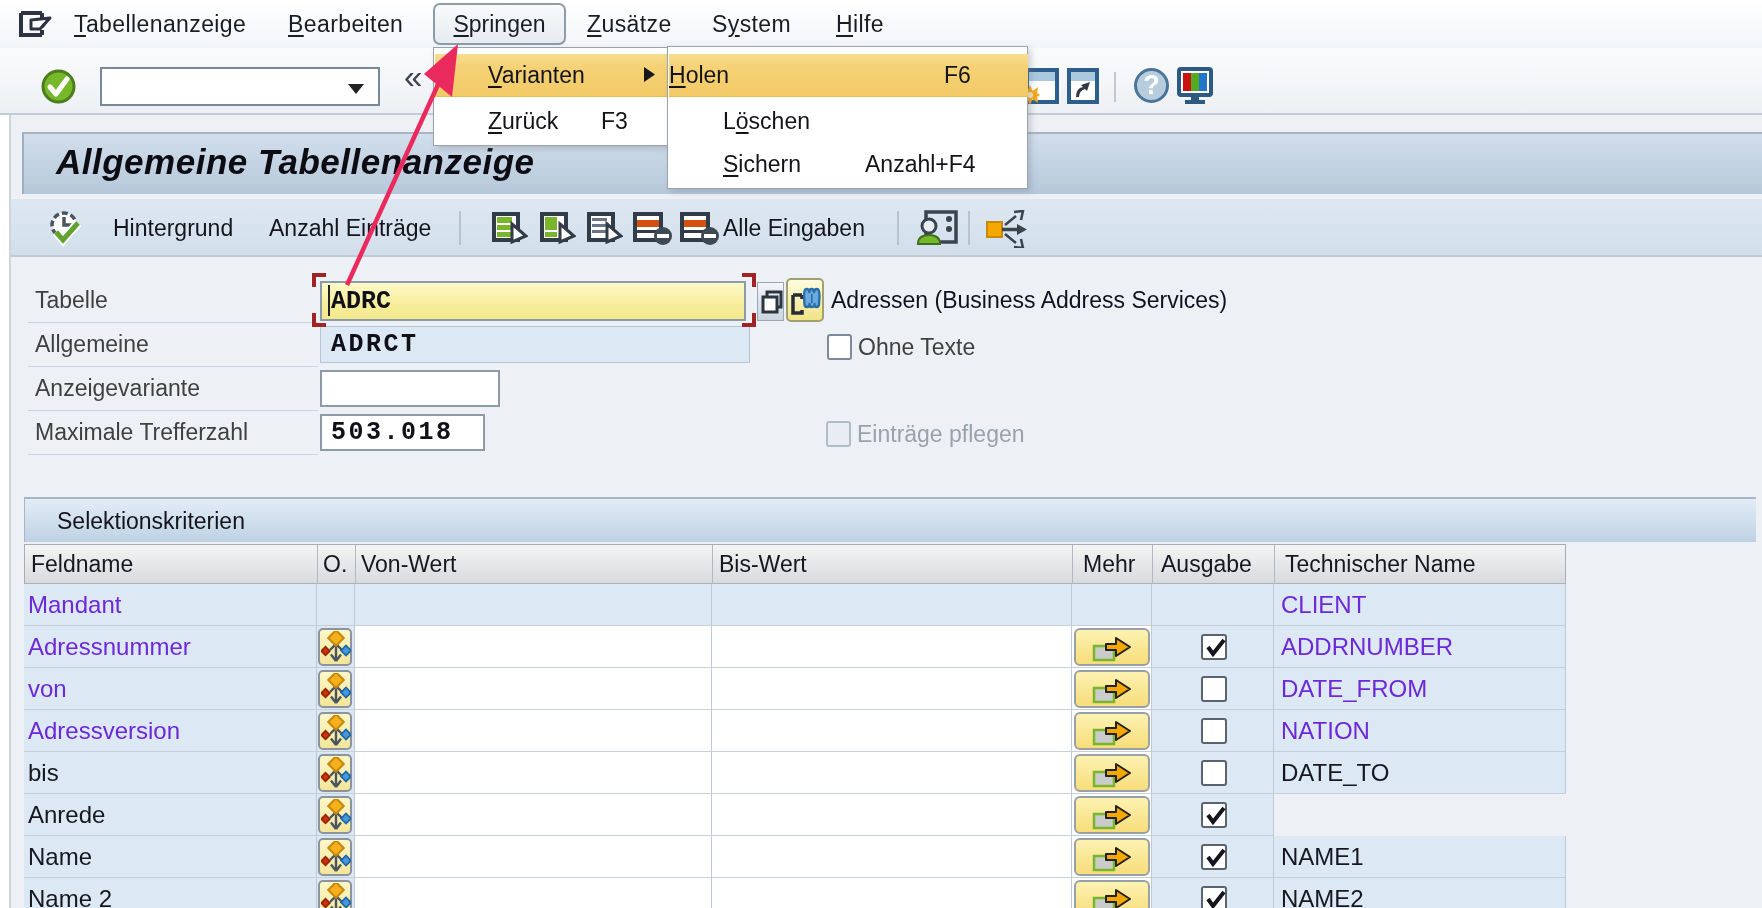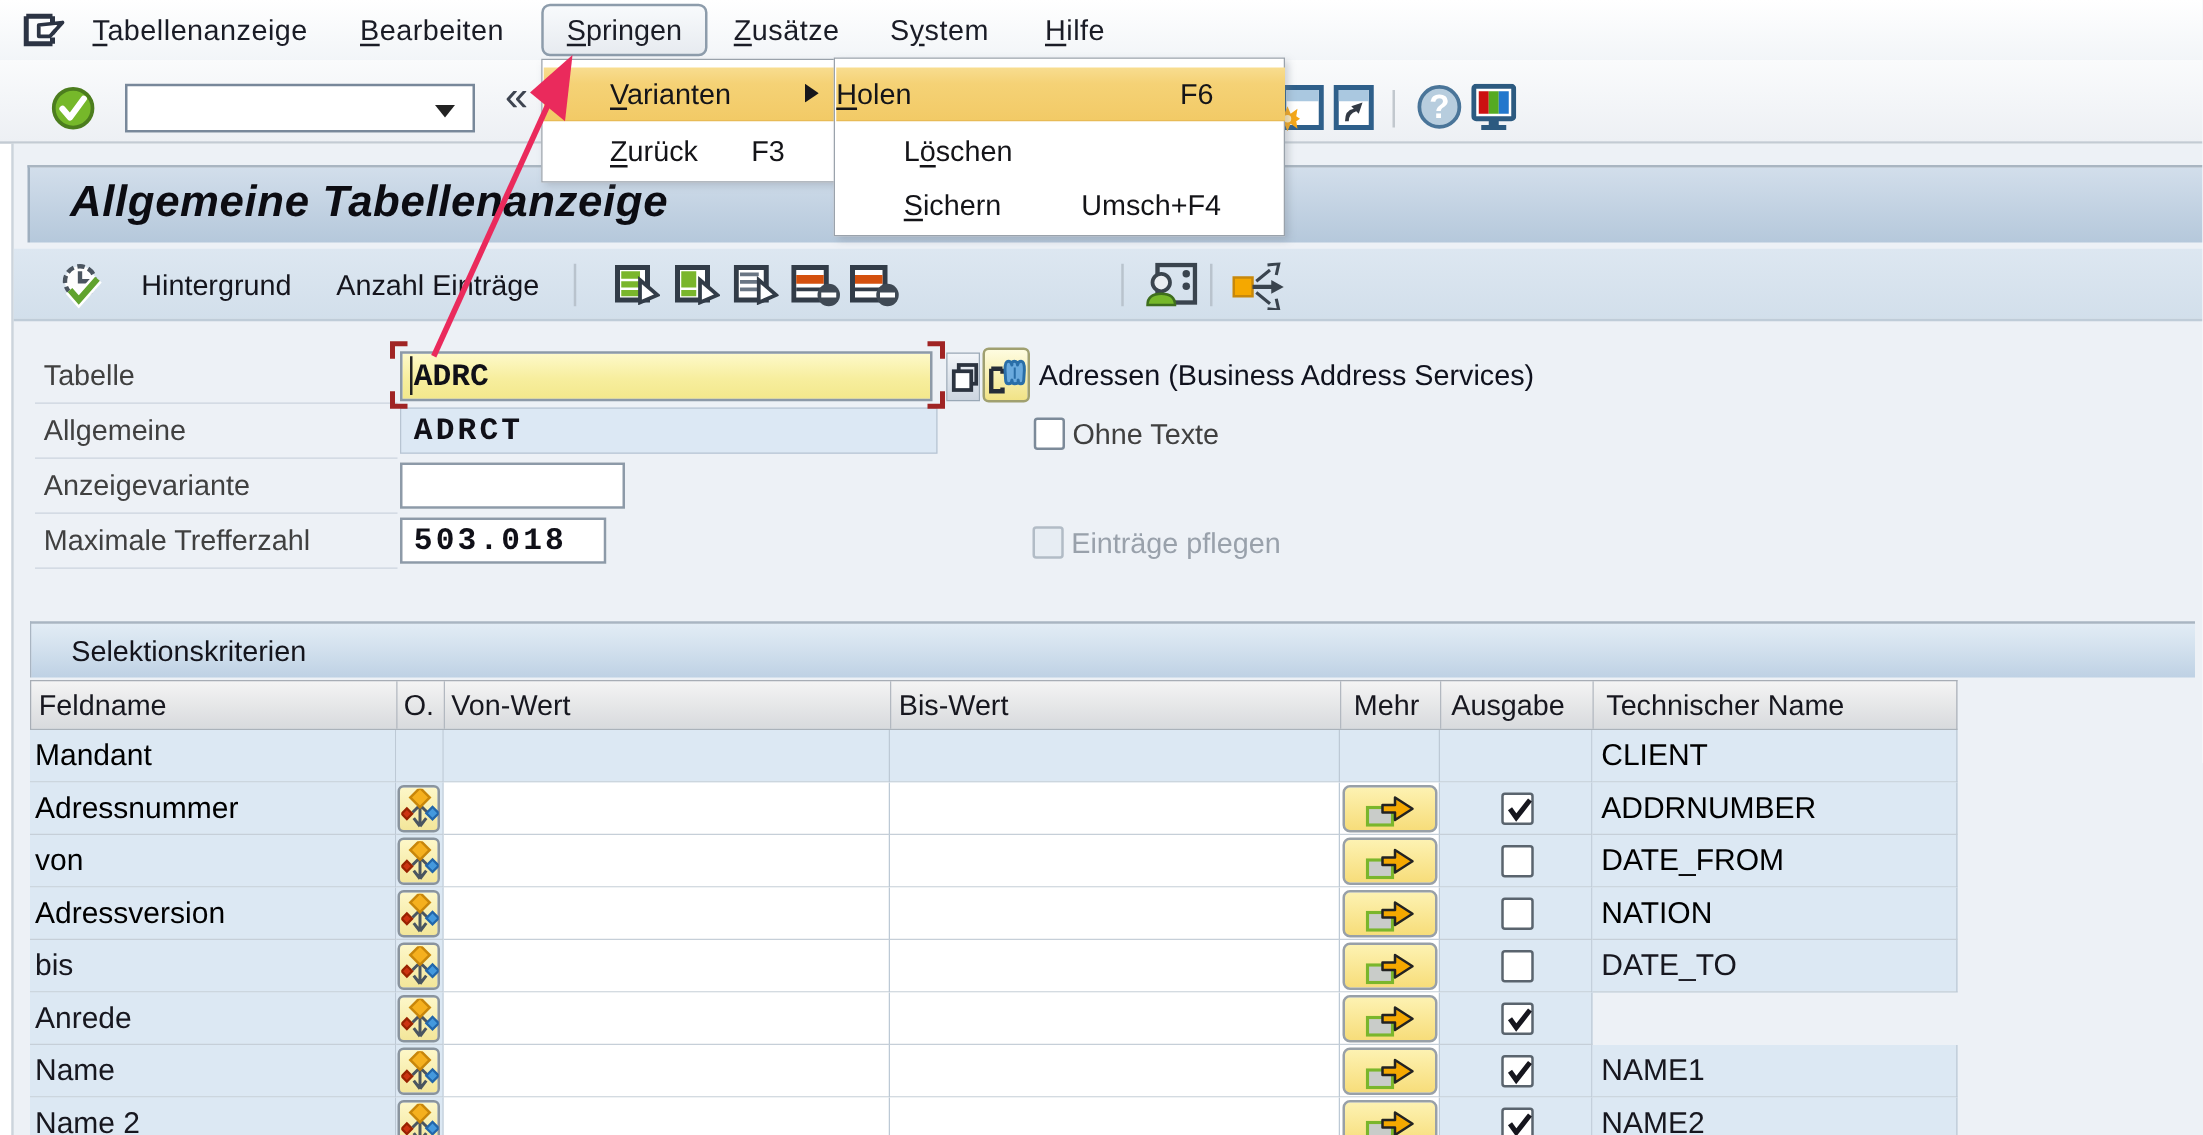--- a/index.html
+++ b/index.html
@@ -65,21 +65,21 @@
   #selband span { position:absolute; left:32px; top:9px; font-size:23px; color:#14141c; }
   #thead { left:24px; top:544px; width:1542px; height:40px;
     background:linear-gradient(#f4f4f4,#d8dadd); border:1px solid #a7adb5; border-bottom:1px solid #aab2ba; }
   .th { position:absolute; top:0; height:38px; line-height:38px; font-size:23px; color:#17171f; }
   .thsep { position:absolute; top:0px; width:1px; height:38px; background:#b2b8c0; }
   .row { position:absolute; left:24px; width:1542px; height:42px; }
   .cell { position:absolute; top:0; height:42px; border-bottom:1px solid #c6cfd8; border-right:1px solid #bdc9d5; }
   .c-blue { background:#dce8f3; }
   .c-white { background:#ffffff; }
   .ftext { position:absolute; left:4px; top:0; height:41px; line-height:41px; font-size:24px; }
-  .t-blue { color:#000000; }
+  .t-blue { color:#6d28d9; }
   .t-black { color:#17171f; }
 
   
   .msel { position:absolute; left:1px; top:2px; width:34px; height:38px;
     border:2px solid #8a949e; border-radius:5px;
     background:linear-gradient(#fdf7c8,#f3e69a); }
   
   .mehr { position:absolute; left:2px; top:2px; width:76px; height:38px;
     border:2px solid #98a0a8; border-radius:6px;
     background:linear-gradient(#fdf2b2,#f7dd7a); }
@@ -192,20 +192,21 @@
     <circle cx="30" cy="24" r="9" fill="#3f4954"></circle>
     <rect x="24" y="22" width="12" height="4" fill="#fff"></rect>
   </svg>
   <svg class="abs" style="left:669px;top:13px" width="40" height="34" viewBox="0 0 40 34">
     <rect x="2" y="2" width="26" height="26" fill="#fff" stroke="#323c48" stroke-width="4"></rect>
     <rect x="4" y="8" width="22" height="7" fill="#d4500e"></rect>
     <rect x="4" y="18" width="22" height="3" fill="#323c48"></rect>
     <circle cx="30" cy="24" r="9" fill="#3f4954"></circle>
     <rect x="24" y="22" width="12" height="4" fill="#fff"></rect>
   </svg>
+  <span class="atext" style="left:712px">Alle Eingaben</span>
   <div class="vsep" style="left:886px"></div>
   <svg class="abs" style="left:905px;top:11px" width="42" height="38" viewBox="0 0 42 38">
     <rect x="10" y="2" width="30" height="30" fill="none" stroke="#3a444e" stroke-width="3.5"></rect>
     <circle cx="33" cy="9" r="3" fill="#3a444e"></circle>
       <circle cx="33" cy="19" r="3" fill="#3a444e"></circle>
     <circle cx="13" cy="16" r="7" fill="#e9edf1" stroke="#3a444e" stroke-width="3"></circle>
     <path d="M2 34 Q2 25 13 25 Q24 25 24 34 Z" fill="#76b82a" stroke="#3e6e1e" stroke-width="2"></path>
   </svg>
   <div class="vsep" style="left:957px"></div>
   <svg class="abs" style="left:974px;top:11px" width="46" height="38" viewBox="0 0 46 38">
@@ -576,19 +577,19 @@
         <path d="M0 0 L11 7.5 L0 15 Z" fill="#16161c"></path>
       </svg>
   </div>
   <div class="mrow" style="top:53px;left:54px;width:180px;height:40px;line-height:40px"><u>Z</u>urück<span style="position:absolute;left:113px">F3</span></div>
 </div>
 <div class="menu" style="left:667px;top:46px;width:361px;height:143px">
   <div class="mrow hl" style="top:7px;left:1px;width:359px;height:43px;line-height:42px">
     <span style=""><u>H</u>olen</span><span style="position:absolute;left:275px">F6</span>
   </div>
   <div class="mrow" style="top:54px;left:55px;width:300px;height:40px;line-height:40px">L<u>ö</u>schen</div>
-  <div class="mrow" style="top:97px;left:55px;width:300px;height:40px;line-height:40px"><u>S</u>ichern<span style="position:absolute;left:142px">Umsch+F4</span></div>
+  <div class="mrow" style="top:97px;left:55px;width:300px;height:40px;line-height:40px"><u>S</u>ichern<span style="position:absolute;left:142px">Anzahl+F4</span></div>
 </div>
 
 <svg class="abs" style="left:0;top:0;z-index:60;pointer-events:none" width="1762" height="908" viewBox="0 0 1762 908">
   <line x1="347" y1="285" x2="441" y2="78" stroke="#ea2a5c" stroke-width="4.5"></line>
   <polygon points="458,44 424,74 452,97" fill="#ea2a5c"></polygon>
 </svg>
 
 </body></html>

